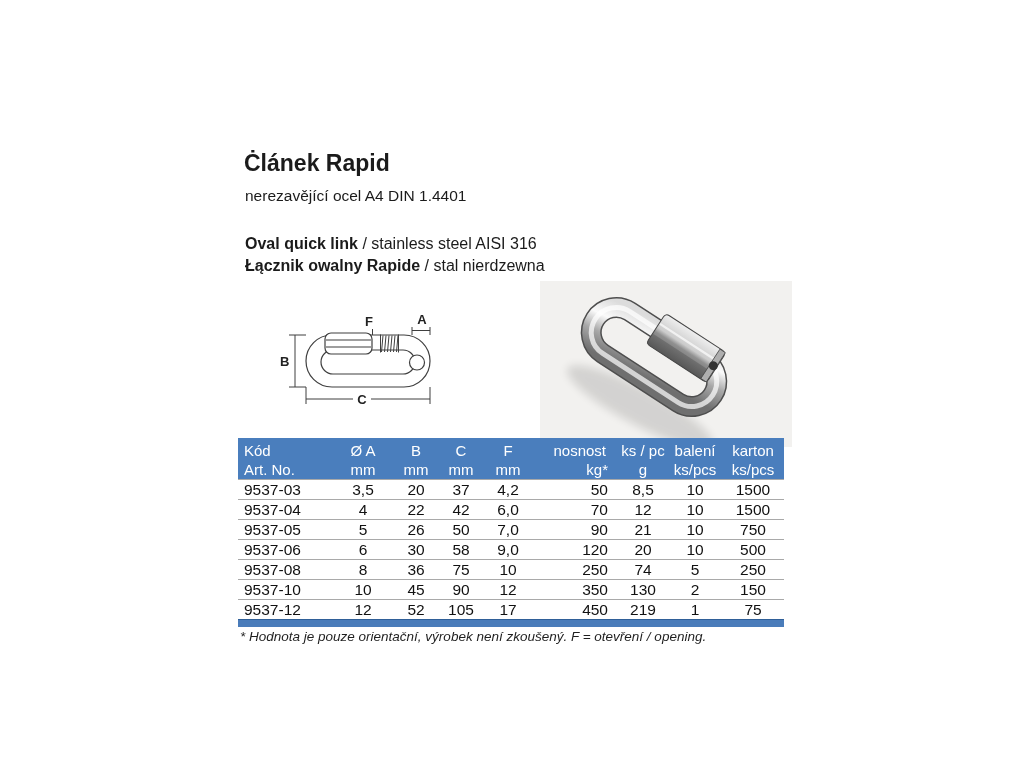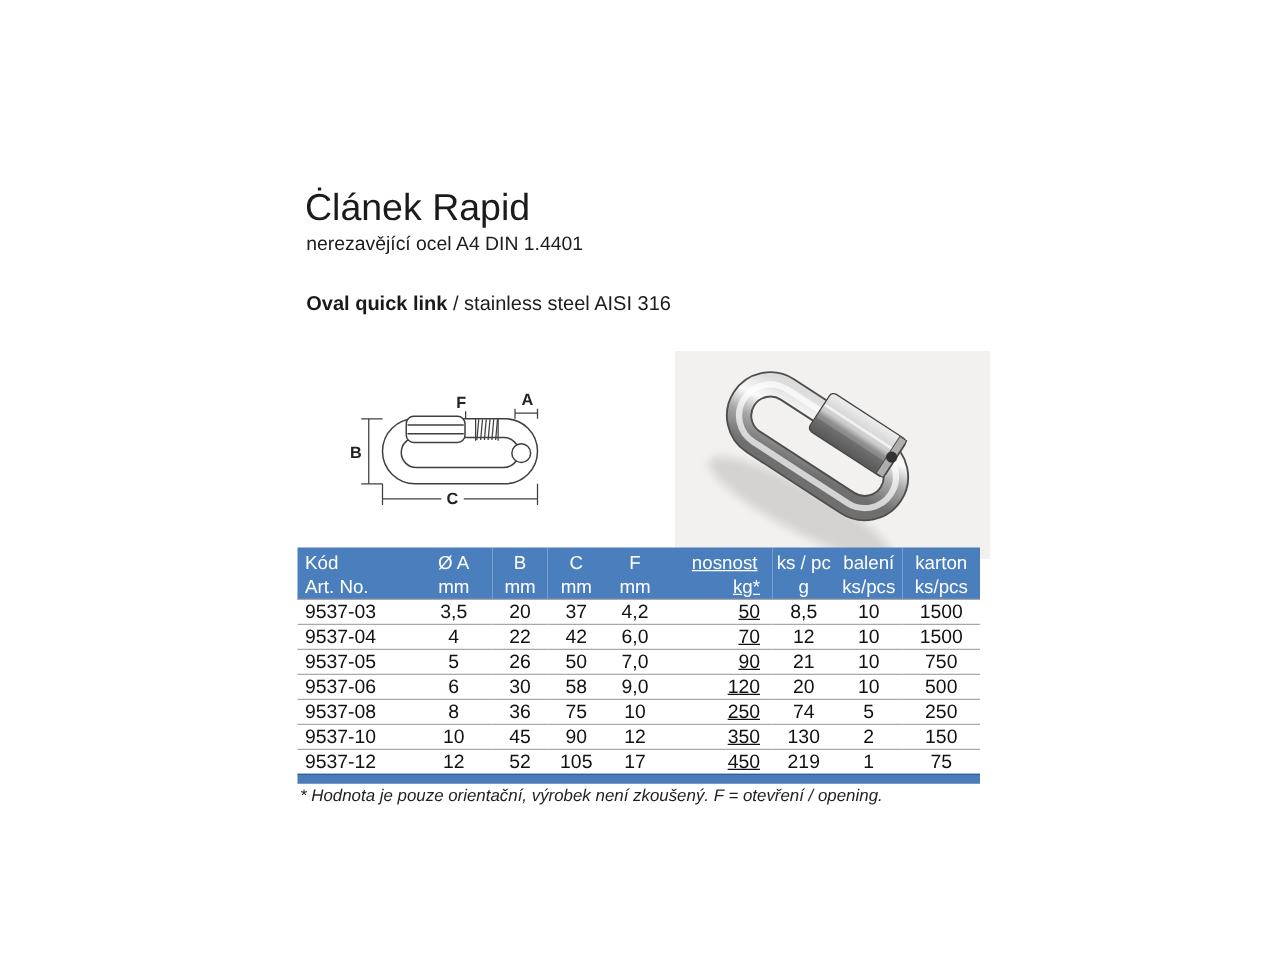--- a/index.html
+++ b/index.html
@@ -1,52 +1,53 @@
 <!DOCTYPE html>
 <html><head>
 <meta charset="utf-8">
 <style>
   html,body{margin:0;padding:0;}
   body{
     width:1024px;height:768px;background:#ffffff;position:relative;overflow:hidden;
     font-family:"Liberation Sans",sans-serif;color:#1b1b1b;
   }
   .abs{position:absolute;}
-  .title{left:244px;top:150px;font-size:30px;font-weight:normal;white-space:nowrap;}
+  .title{left:244px;top:150px;font-size:23px;font-weight:bold;white-space:nowrap;}
   .subtitle{left:245px;top:187px;font-size:15.5px;white-space:nowrap;}
   .descs{left:245px;top:233px;font-size:16px;line-height:21.7px;white-space:nowrap;}
   .descs b{font-weight:bold;}
 
   .diagram{left:276px;top:302px;width:162px;height:112px;}
   .photo{left:540px;top:281px;width:252px;height:166px;background:#f2f1ef;}
 
   .tablewrap{left:238px;top:438px;width:546px;}
   table{border-collapse:collapse;table-layout:fixed;width:546px;font-size:15.5px;}
   thead th{background:#4a7ebd;color:#ffffff;font-weight:normal;font-size:15px;padding:0;vertical-align:top;}
   thead .h1{line-height:19px;padding-top:3px;}
   thead .h2{line-height:19px;}
   tbody td{height:19px;line-height:19px;padding:0;border-top:1px solid #a9a9a9;color:#111;}
   .al-left{text-align:left;padding-left:6px;}
   .al-center{text-align:center;}
-  .al-right{text-align:right;padding-right:10px;text-decoration:underline;}
+  .al-right{text-align:right;padding-right:10px;}
   thead th.al-right .h1{padding-right:2px;}
   .footerbar{width:546px;height:7px;background:#4a7cba;border-top:1px solid #2f5f98;}
   .footnote{left:240px;top:629px;font-size:13.5px;font-style:italic;color:#1f1f1f;white-space:nowrap;}
 
   svg text{font-family:"Liberation Sans",sans-serif;}
   .dimlabel{font-size:13px;font-weight:bold;fill:#222222;}
 </style>
 </head>
 <body>
 
 <div class="abs title">Ċlánek Rapid</div>
 <div class="abs subtitle">nerezavějící ocel A4 DIN 1.4401</div>
 
 <div class="abs descs">
   <div><b>Oval quick link</b><span> / stainless steel AISI 316</span></div>
+  <div><b>Łącznik owalny Rapide</b><span> / stal nierdzewna</span></div>
 </div>
 
 <svg class="abs diagram" viewBox="0 0 162 112" xmlns="http://www.w3.org/2000/svg">
   <g stroke="#3f3f3f" stroke-width="1.2" fill="none">
 
     <rect x="30" y="33" width="124" height="52" rx="26" ry="26"></rect>
 
     <rect x="45" y="48" width="94" height="24" rx="12" ry="12"></rect>
 
     <rect x="49" y="31" width="47" height="21" rx="6" ry="6" fill="#ffffff"></rect>

